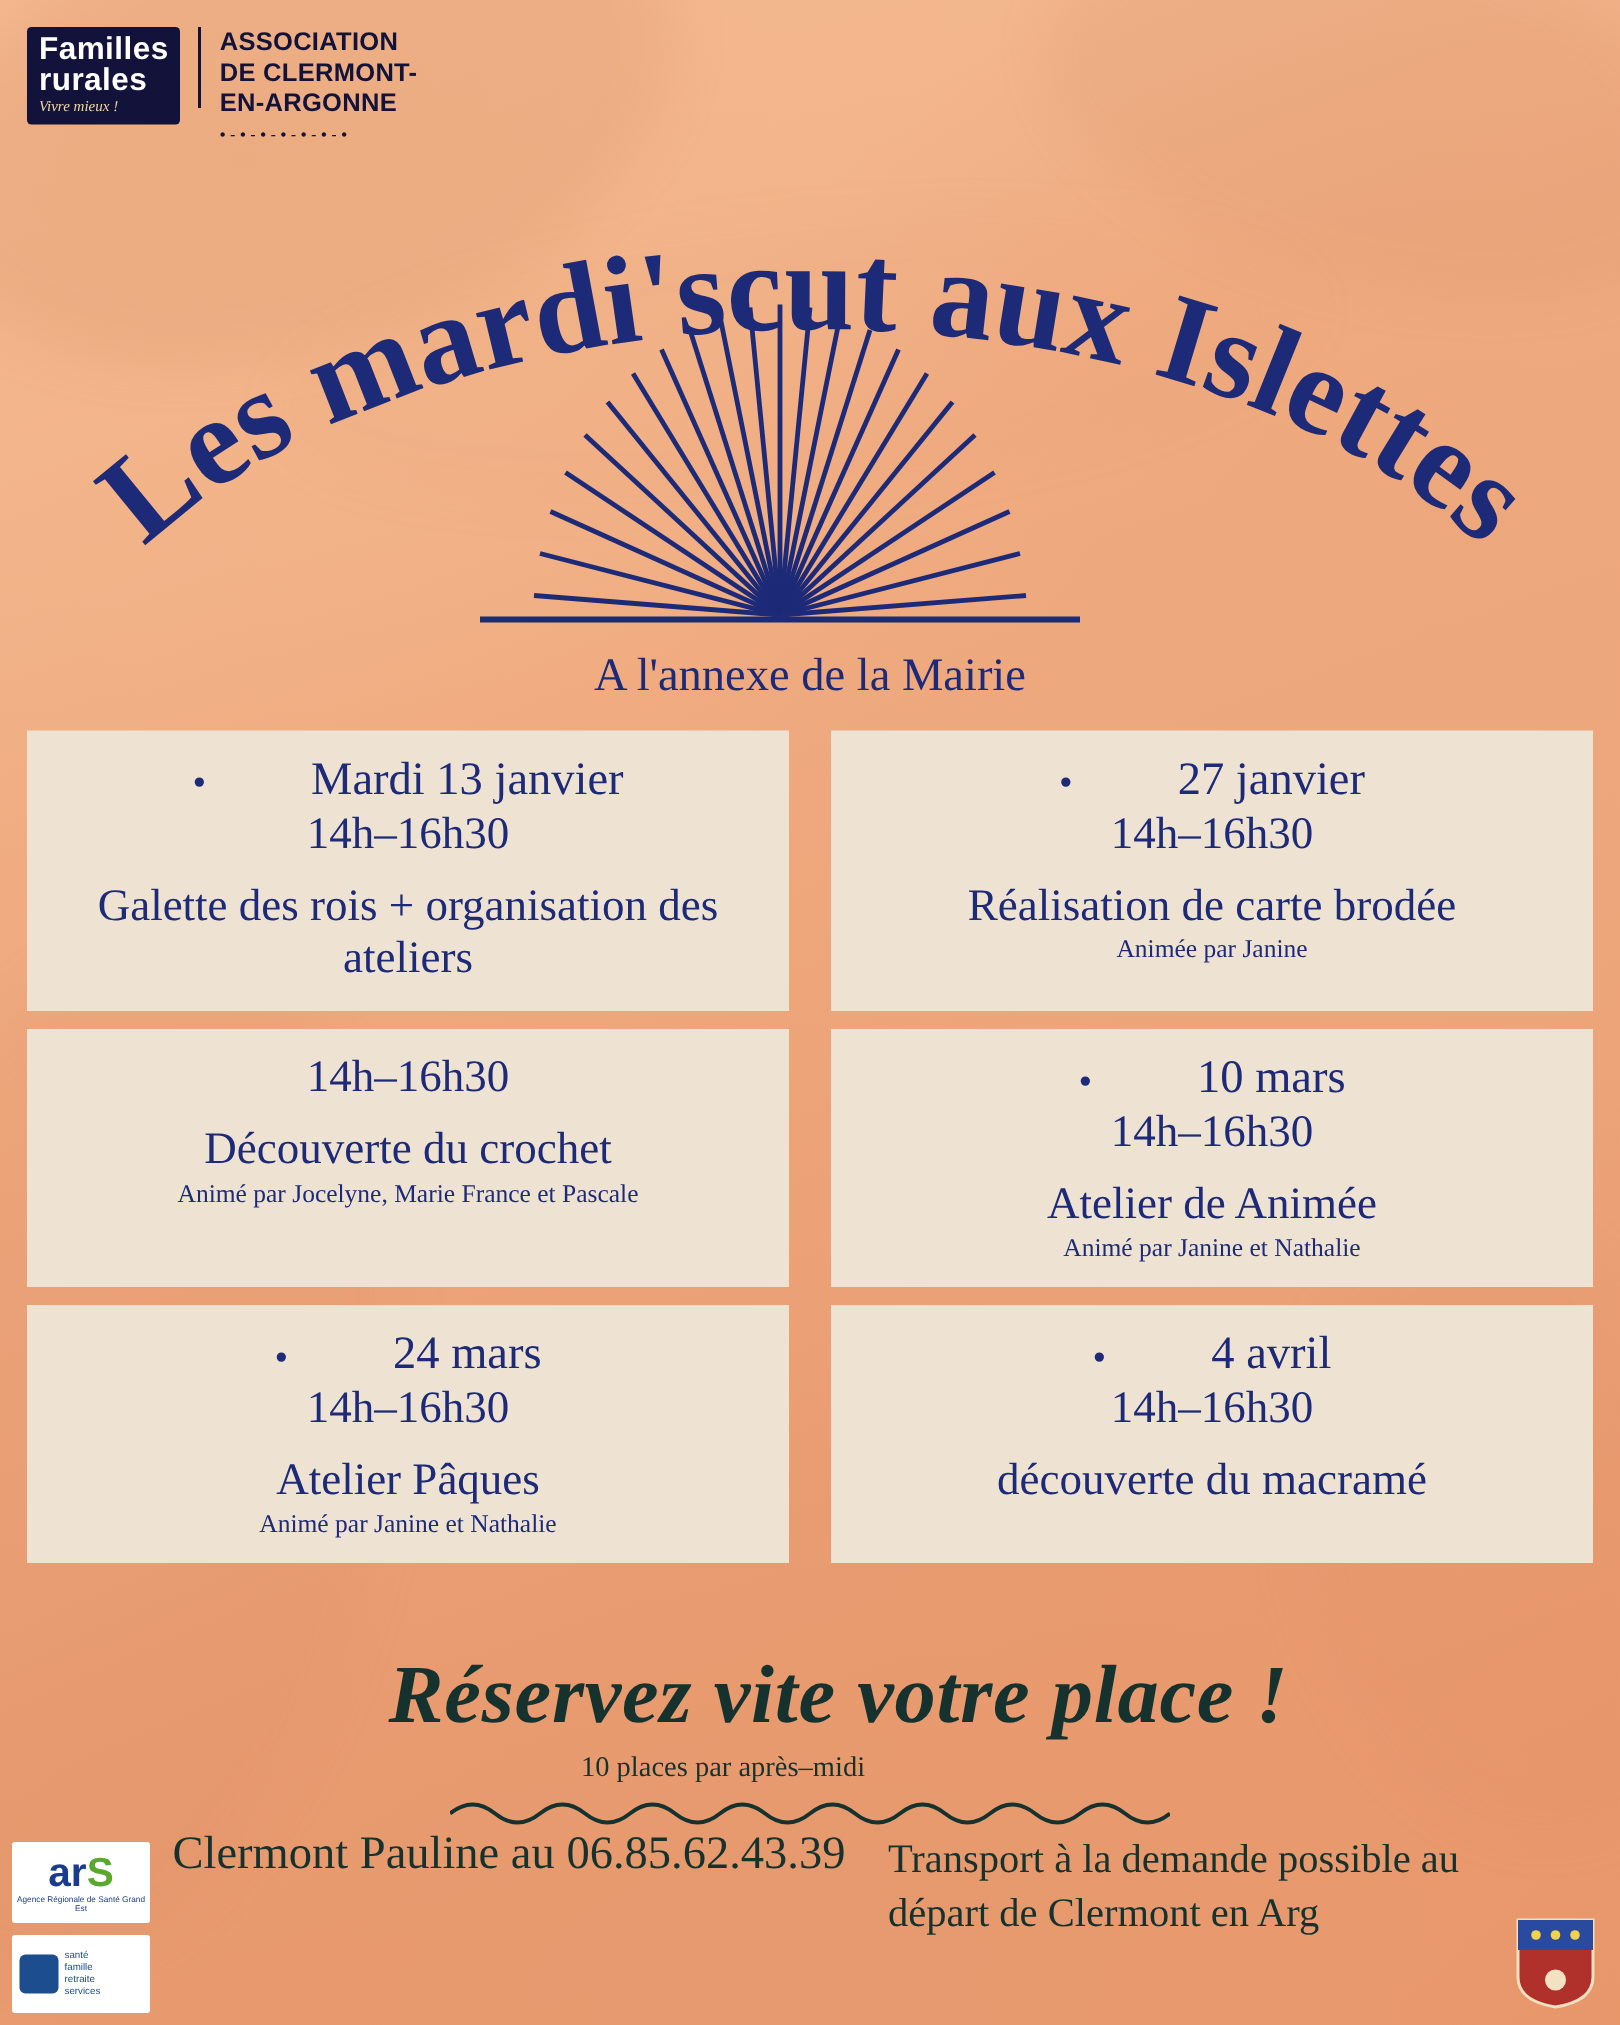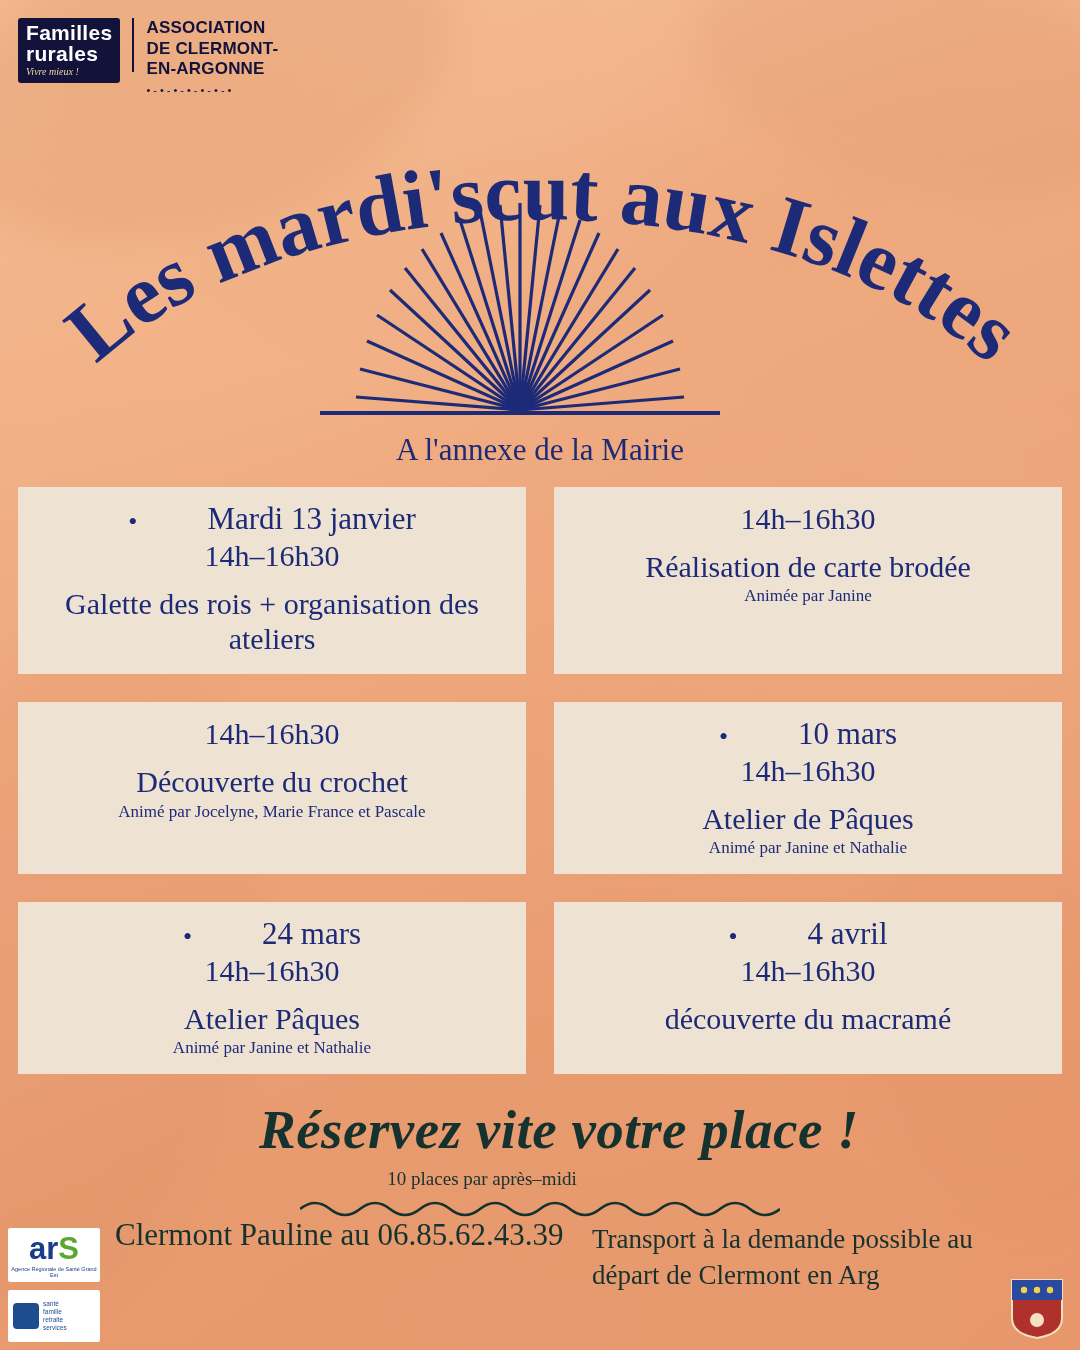--- a/index.html
+++ b/index.html
@@ -35,41 +35,41 @@
   #arc{position:absolute;left:0;top:70px;width:1080px;height:350px;}
   #arc text{font-family:"Liberation Serif",serif;font-weight:bold;font-size:84px;fill:#1d2a78;}
 
   
   #sun{position:absolute;left:300px;top:195px;width:440px;height:240px;}
 
   #subtitle{position:absolute;top:432px;width:1080px;text-align:center;font-size:31px;color:#1d2a78;}
 
   
   #cards{position:absolute;left:18px;top:487px;width:1044px;
-         display:grid;grid-template-columns:508px 508px;gap:28px 28px;}
+         display:grid;grid-template-columns:508px 508px;gap:12px 28px;}
   .card{background:#eee2d3;padding:14px 16px 16px 16px;text-align:center;color:#1d2a78;}
   .card .date{font-size:31px;line-height:1.18;}
   .card .date .bullet{margin-right:70px;font-size:26px;vertical-align:middle;}
   .card .time{font-size:30px;line-height:1.2;}
   .card .act{font-size:30px;line-height:1.18;margin-top:12px;}
   .card .anim{font-size:17px;margin-top:2px;}
 
   
   #reserve{position:absolute;top:1098px;width:1080px;text-align:center;
            font-size:55px;font-weight:bold;color:#15322f;font-style:italic;letter-spacing:.5px;margin-left:19px;}
   #places{position:absolute;top:1168px;width:964px;text-align:center;font-size:19px;color:#15322f;}
   #squiggle{position:absolute;left:300px;top:1196px;width:480px;height:26px;}
 
   
   #contact{position:absolute;left:115px;top:1215px;width:470px;font-size:31px;color:#15322f;line-height:1.3;}
   #transport{position:absolute;left:592px;top:1222px;width:400px;font-size:27px;color:#15322f;line-height:1.32;}
 
   .ars{position:absolute;left:8px;top:1228px;width:92px;height:54px;background:#ffffff;border-radius:2px;
        display:flex;align-items:center;justify-content:center;flex-direction:column;}
-  .ars .big{font-family:"Liberation Sans",sans-serif;font-size:31px;font-weight:bold;color:#1b3c8c;line-height:1;}
+  .ars .big{font-family:"Liberation Sans",sans-serif;font-size:27px;font-weight:bold;color:#1b3c8c;line-height:1;}
   .ars .big i{color:#5aa82e;font-style:normal;}
   .ars .sm{font-family:"Liberation Sans",sans-serif;font-size:5.5px;color:#1b3c8c;margin-top:2px;text-align:center;}
 
   .msa{position:absolute;left:8px;top:1290px;width:92px;height:52px;background:#ffffff;border-radius:2px;
        display:flex;align-items:center;gap:4px;padding-left:5px;box-sizing:border-box;}
   .msa .mark{width:26px;height:26px;background:#1b4d8f;border-radius:4px;}
   .msa .txt{font-family:"Liberation Sans",sans-serif;font-size:6.5px;color:#1b4d8f;line-height:1.25;}
 
   .crest{position:absolute;right:16px;bottom:10px;width:54px;height:62px;}
 </style>
@@ -142,35 +142,36 @@
 <div id="cards">
 
   <div class="card">
     <div class="date"><span class="bullet">•</span><span>Mardi 13 janvier</span></div>
     <div class="time">14h–16h30</div>
     <div class="act">Galette des rois + organisation des ateliers</div>
     <div class="anim"></div>
   </div>
 
   <div class="card">
+    <div class="date"><span class="bullet">•</span><span>27 janvier</span></div>
     <div class="time">14h–16h30</div>
     <div class="act">Réalisation de carte brodée</div>
     <div class="anim">Animée par Janine</div>
   </div>
 
   <div class="card">
     <div class="time">14h–16h30</div>
     <div class="act">Découverte du crochet</div>
     <div class="anim">Animé par Jocelyne, Marie France et Pascale</div>
   </div>
 
   <div class="card">
     <div class="date"><span class="bullet">•</span><span>10 mars</span></div>
     <div class="time">14h–16h30</div>
-    <div class="act">Atelier de Pâques</div>
+    <div class="act">Atelier de Animée</div>
     <div class="anim">Animé par Janine et Nathalie</div>
   </div>
 
   <div class="card">
     <div class="date"><span class="bullet">•</span><span>24 mars</span></div>
     <div class="time">14h–16h30</div>
     <div class="act">Atelier Pâques</div>
     <div class="anim">Animé par Janine et Nathalie</div>
   </div>
 

